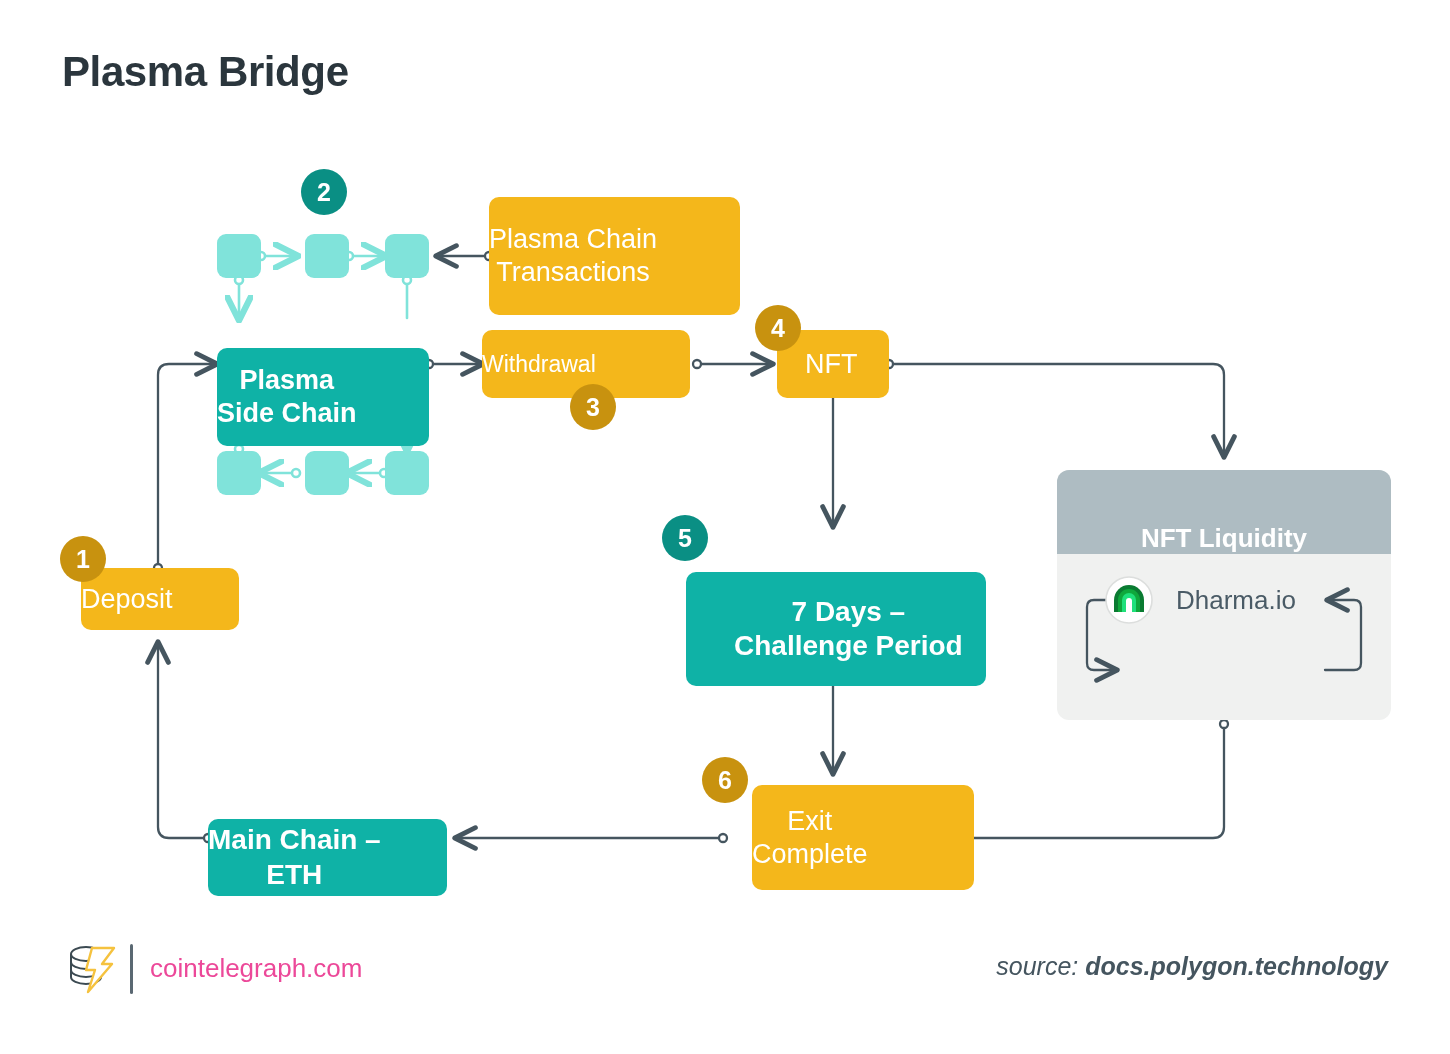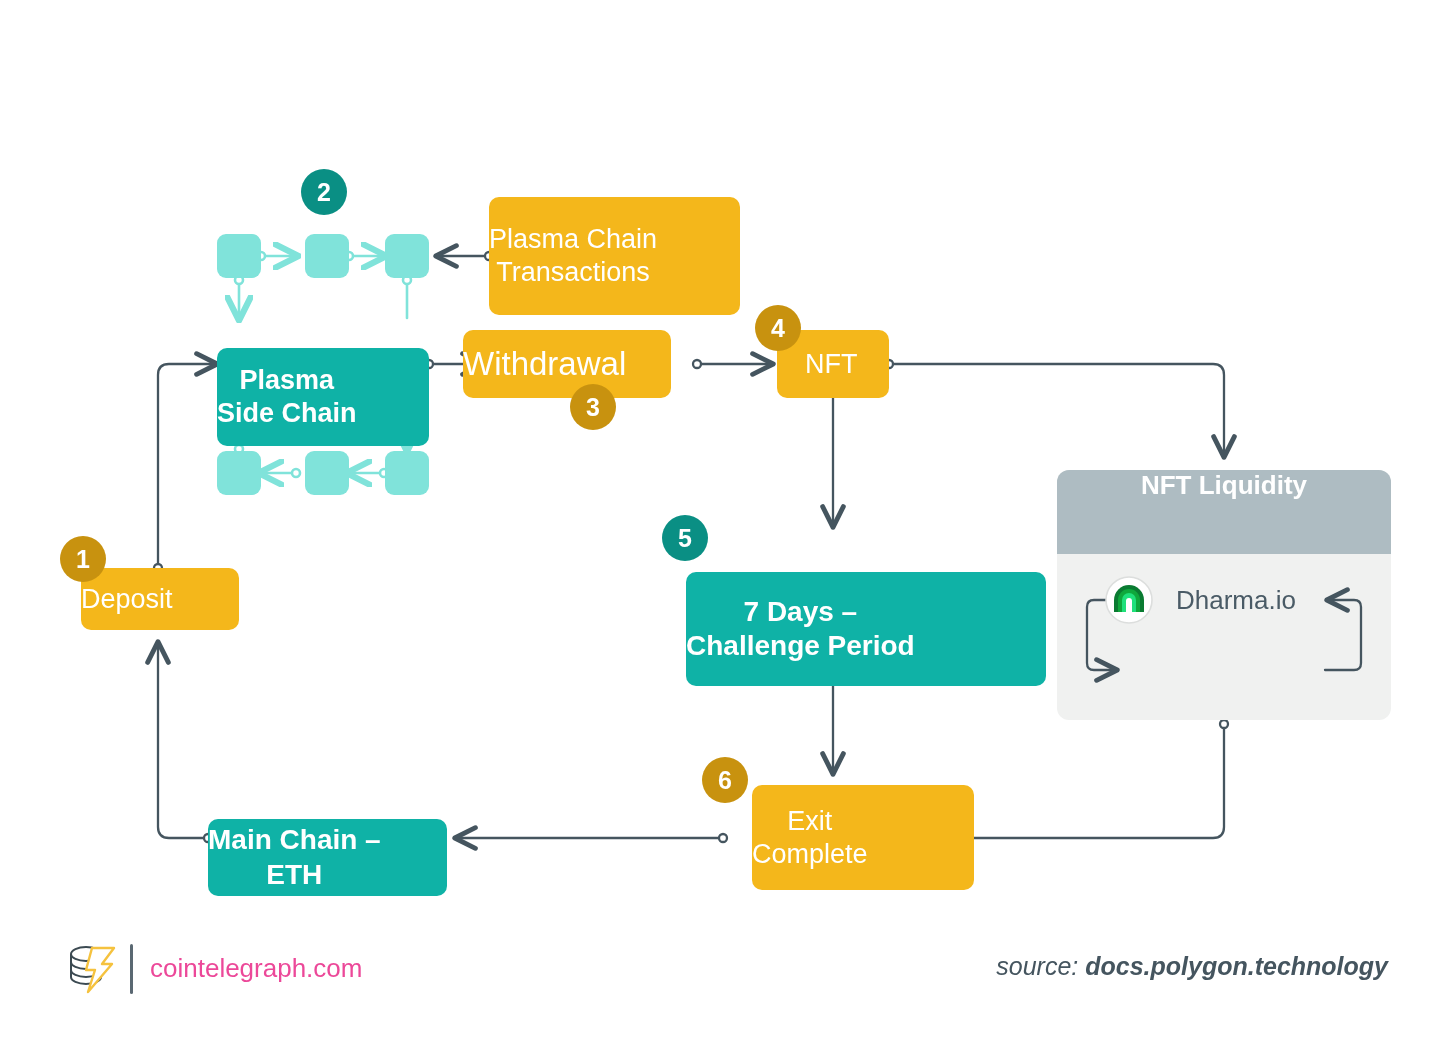--- a/index.html
+++ b/index.html
@@ -41,21 +41,21 @@
   }
   .badge.b-teal{background:#0A8F84;}
   .badge.b-gold{background:#C8920F;}
 
   
   .liq{
     position:absolute;left:1057px;top:470px;width:334px;height:250px;
     border-radius:12px;background:#F0F1F0;overflow:hidden;z-index:3;
   }
   .liq-head{
-    height:84px;background:#AEBCC2;display:flex;align-items:flex-start;justify-content:center;
+    height:84px;background:#AEBCC2;display:flex;align-items:flex-end;justify-content:center;
     color:#ffffff;font-size:26px;font-weight:bold;
   }
   .liq-body{position:relative;height:166px;}
   .liq-row{
     position:absolute;left:48px;display:flex;align-items:center;gap:23px;
   }
   .liq-row.r1{top:22px;}
   .liq-row.r2{top:92px;}
   .liq-label{font-size:26px;color:#4a5b66;white-space:nowrap;}
 
@@ -69,20 +69,21 @@
     position:absolute;right:62px;top:952px;font-size:25px;color:#45555f;
     font-style:italic;white-space:nowrap;
   }
   .source b{font-weight:bold;margin-top:24px;}
 </style>
 </head>
 <body>
 
 <div id="stage">
 
+  <div class="title">Plasma Bridge</div>
 
   <svg class="wires" viewBox="0 0 1450 1054">
     <defs>
       <marker id="ah" markerWidth="11" markerHeight="11" refX="9" refY="5.5" orient="auto">
         <path d="M1,1 L10,5.5 L1,10" fill="none" stroke="#45555F" stroke-width="2.1" stroke-linecap="round" stroke-linejoin="round"></path>
       </marker>
       <marker id="ahl" markerWidth="11" markerHeight="11" refX="9" refY="5.5" orient="auto">
         <path d="M1,1 L10,5.5 L1,10" fill="none" stroke="#80E3DA" stroke-width="2.4" stroke-linecap="round" stroke-linejoin="round"></path>
       </marker>
     </defs>
@@ -155,33 +156,33 @@
   <div class="node teal bold" style="left:217px;top:314px;width:212px;height:98px;font-size:27px;">
     <span style="white-space:pre-line;">Plasma
 Side Chain</span>
   </div>
 
   <div class="node gold" style="left:489px;top:197px;width:251px;height:118px;font-size:27px;">
     <span style="white-space:pre-line;">Plasma Chain
 Transactions</span>
   </div>
 
-  <div class="node gold" style="left:463px;top:330px;width:208px;height:68px;font-size:33px;">
+  <div class="node gold" style="left:482px;top:330px;width:208px;height:68px;font-size:23px;">
     <span>Withdrawal</span>
   </div>
 
   <div class="node gold" style="left:777px;top:330px;width:112px;height:68px;font-size:27px;padding-left:28px;">
     <span>NFT</span>
   </div>
 
   <div class="node gold" style="left:81px;top:568px;width:158px;height:62px;font-size:27px;">
     <span>Deposit</span>
   </div>
 
-  <div class="node teal bold" style="left:686px;top:538px;width:360px;height:114px;font-size:28px;">
+  <div class="node teal bold" style="left:686px;top:538px;width:300px;height:114px;font-size:28px;padding-left:48px;">
     <span style="white-space:pre-line;">7 Days –
 Challenge Period</span>
   </div>
 
   <div class="node gold" style="left:752px;top:785px;width:222px;height:105px;font-size:27px;">
     <span style="white-space:pre-line;">Exit
 Complete</span>
   </div>
 
   <div class="node teal bold" style="left:208px;top:785px;width:239px;height:77px;font-size:28px;">

